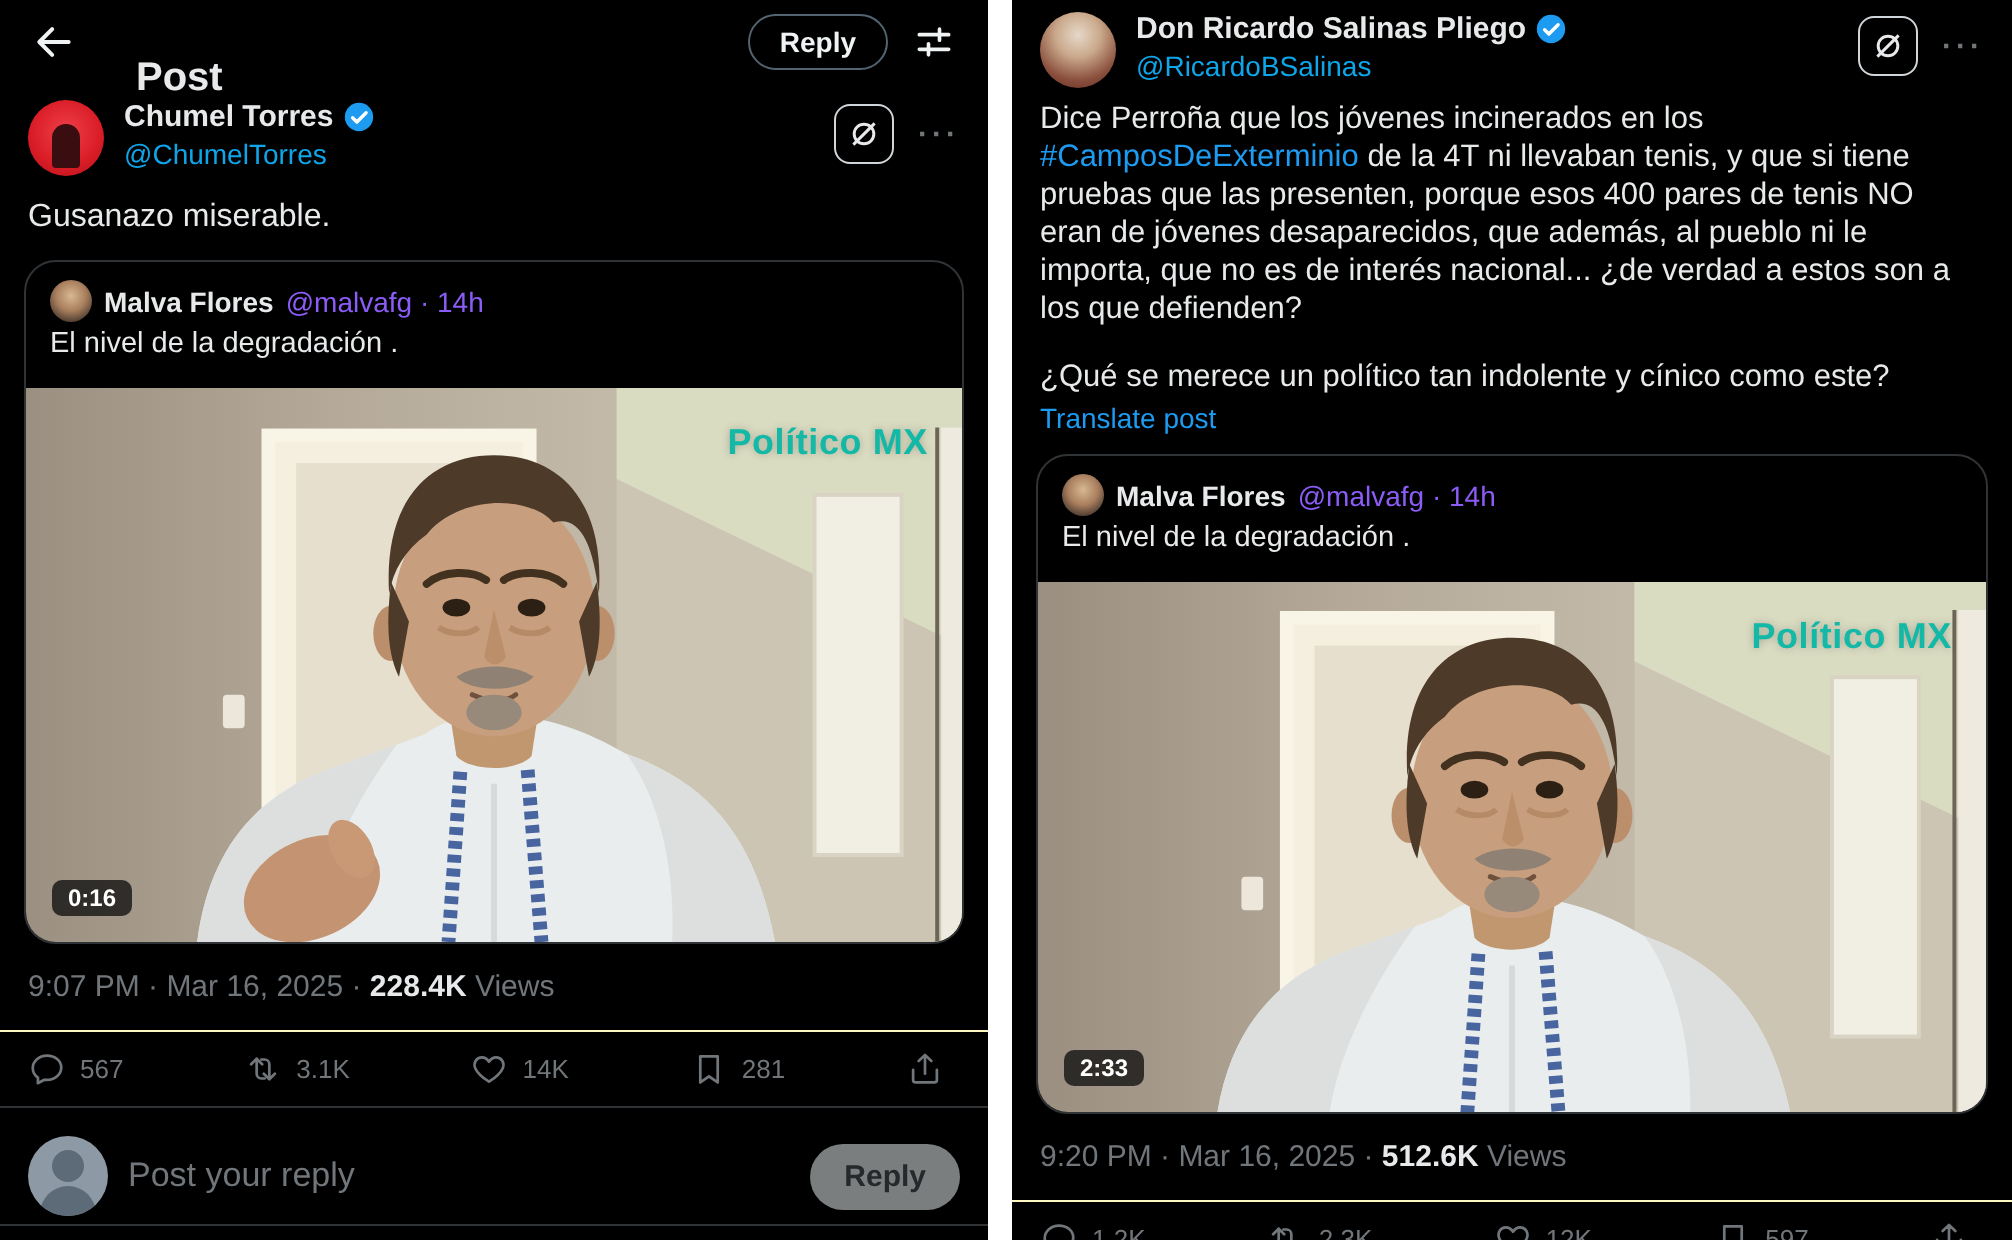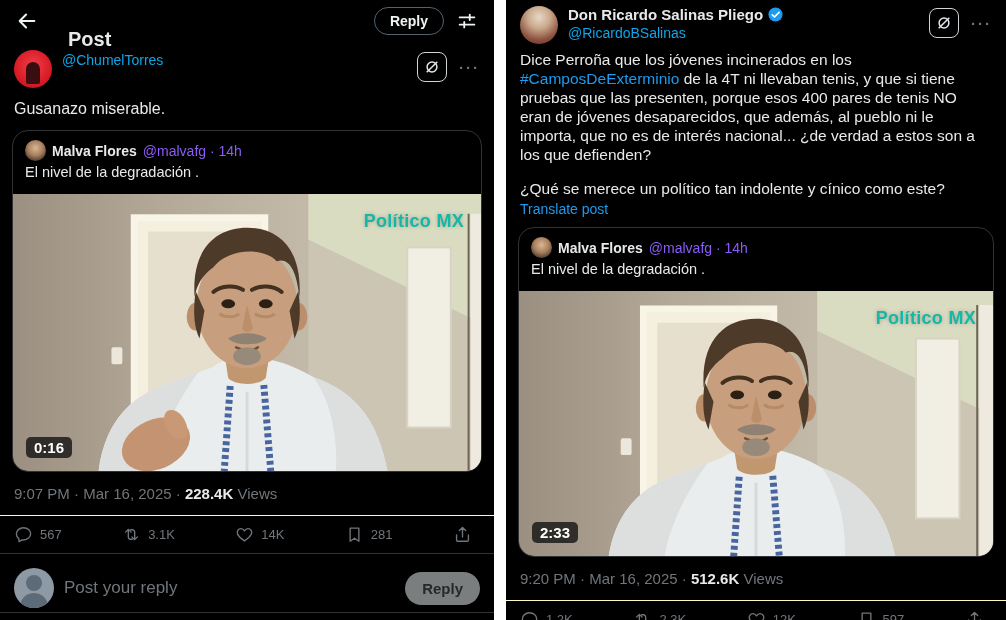--- a/index.html
+++ b/index.html
@@ -58,21 +58,21 @@
   .q-meta { color:#8b5cf6; }
   .q-text { font-size:14.5px; color:#e7e9ea; padding:3px 12px 14px; }
 
   .video-wrap { position:relative; background:#050505; overflow:hidden; }
   .video-left  { height:277px; }
   .video-right { height:265px; }
   .video-wrap svg.scene { width:100%; height:100%; display:block; }
   .watermark { position:absolute; top:17px; right:17px; font-size:18px; font-weight:bold;
       color:#14b8a6; letter-spacing:0.3px; text-shadow:0 0 4px rgba(0,0,0,.25); }
   .ts-pill { position:absolute; left:13px; bottom:13px; background:rgba(15,15,15,.78);
-      color:#fff; font-size:15px; font-weight:bold; padding:2px 8px; border-radius:5px; }
+      color:#fff; font-size:12px; font-weight:bold; padding:2px 8px; border-radius:5px; }
 
   
   .meta-row { padding:13px 14px; font-size:15px; color:#71767b; border-bottom:1px solid #fef9c3; }
   .views-count { color:#e7e9ea; font-weight:bold; }
   .actions-row { display:flex; justify-content:space-between; align-items:center;
       padding:9px 22px 9px 14px; border-bottom:1px solid #2f3336; }
   .actions-row.no-border { border-bottom:none; }
   .action { display:flex; align-items:center; gap:7px; color:#71767b; font-size:13px; cursor:pointer; }
   .action svg { width:19px; height:19px; }
 
@@ -166,20 +166,27 @@
     <button class="reply-pill-outline">Reply</button>
     <svg class="sliders-btn" viewBox="0 0 24 24">
       <path d="M4 8 h16 M4 16 h16" stroke="#eff3f4" stroke-width="2" fill="none" stroke-linecap="round"></path>
       <path d="M15 5 v6 M9 13 v6" stroke="#eff3f4" stroke-width="2" stroke-linecap="round"></path>
     </svg>
   </div>
 
   <div class="author-row">
     <div class="avatar avatar-chumel"></div>
     <div class="author-col">
+      <div class="author-name-row">
+        <span class="author-name">Chumel Torres</span>
+        <svg width="17" height="17" viewBox="0 0 24 24">
+          <circle cx="12" cy="12" r="10" fill="#1d9bf0"></circle>
+          <path d="M7.5 12.5 l3 3 L17 9" stroke="#fff" stroke-width="2.4" fill="none" stroke-linecap="round" stroke-linejoin="round"></path>
+        </svg>
+      </div>
       <div class="author-handle">@ChumelTorres</div>
     </div>
     <div class="post-tools">
       <span class="grok-box">
         <svg width="18" height="18" viewBox="0 0 22 22">
           <circle cx="11" cy="11" r="6" stroke="#e7e9ea" stroke-width="1.8" fill="none"></circle>
           <line x1="4.5" y1="17.5" x2="17.5" y2="4.5" stroke="#e7e9ea" stroke-width="1.8"></line>
         </svg>
       </span>
       <span class="more-dots">···</span>

